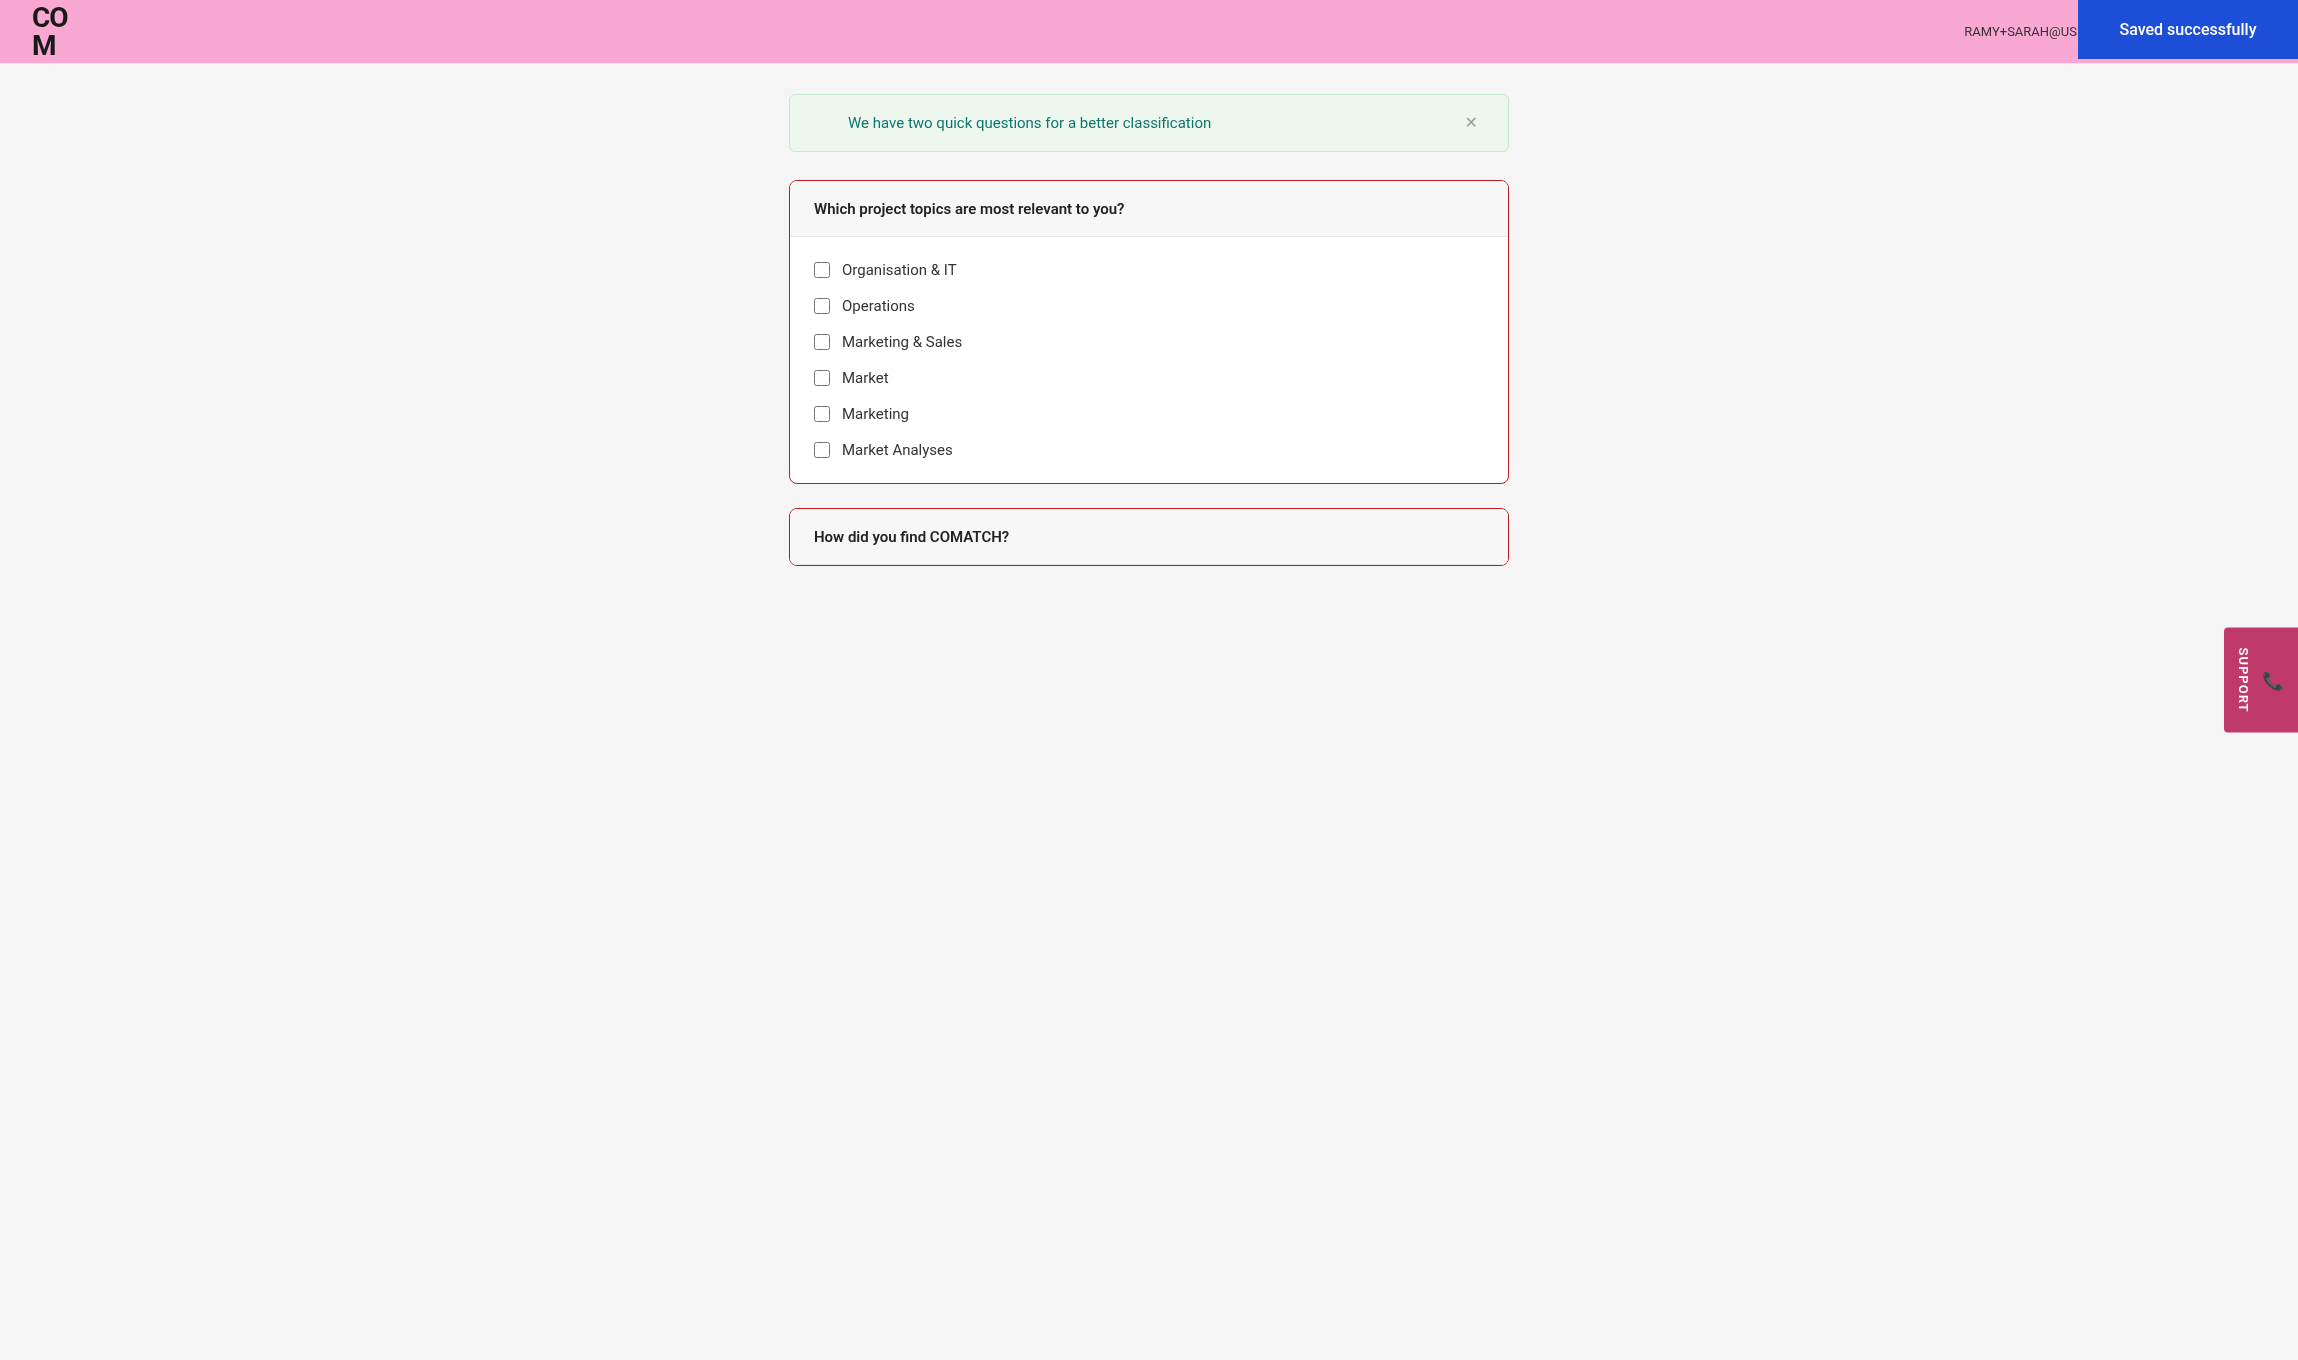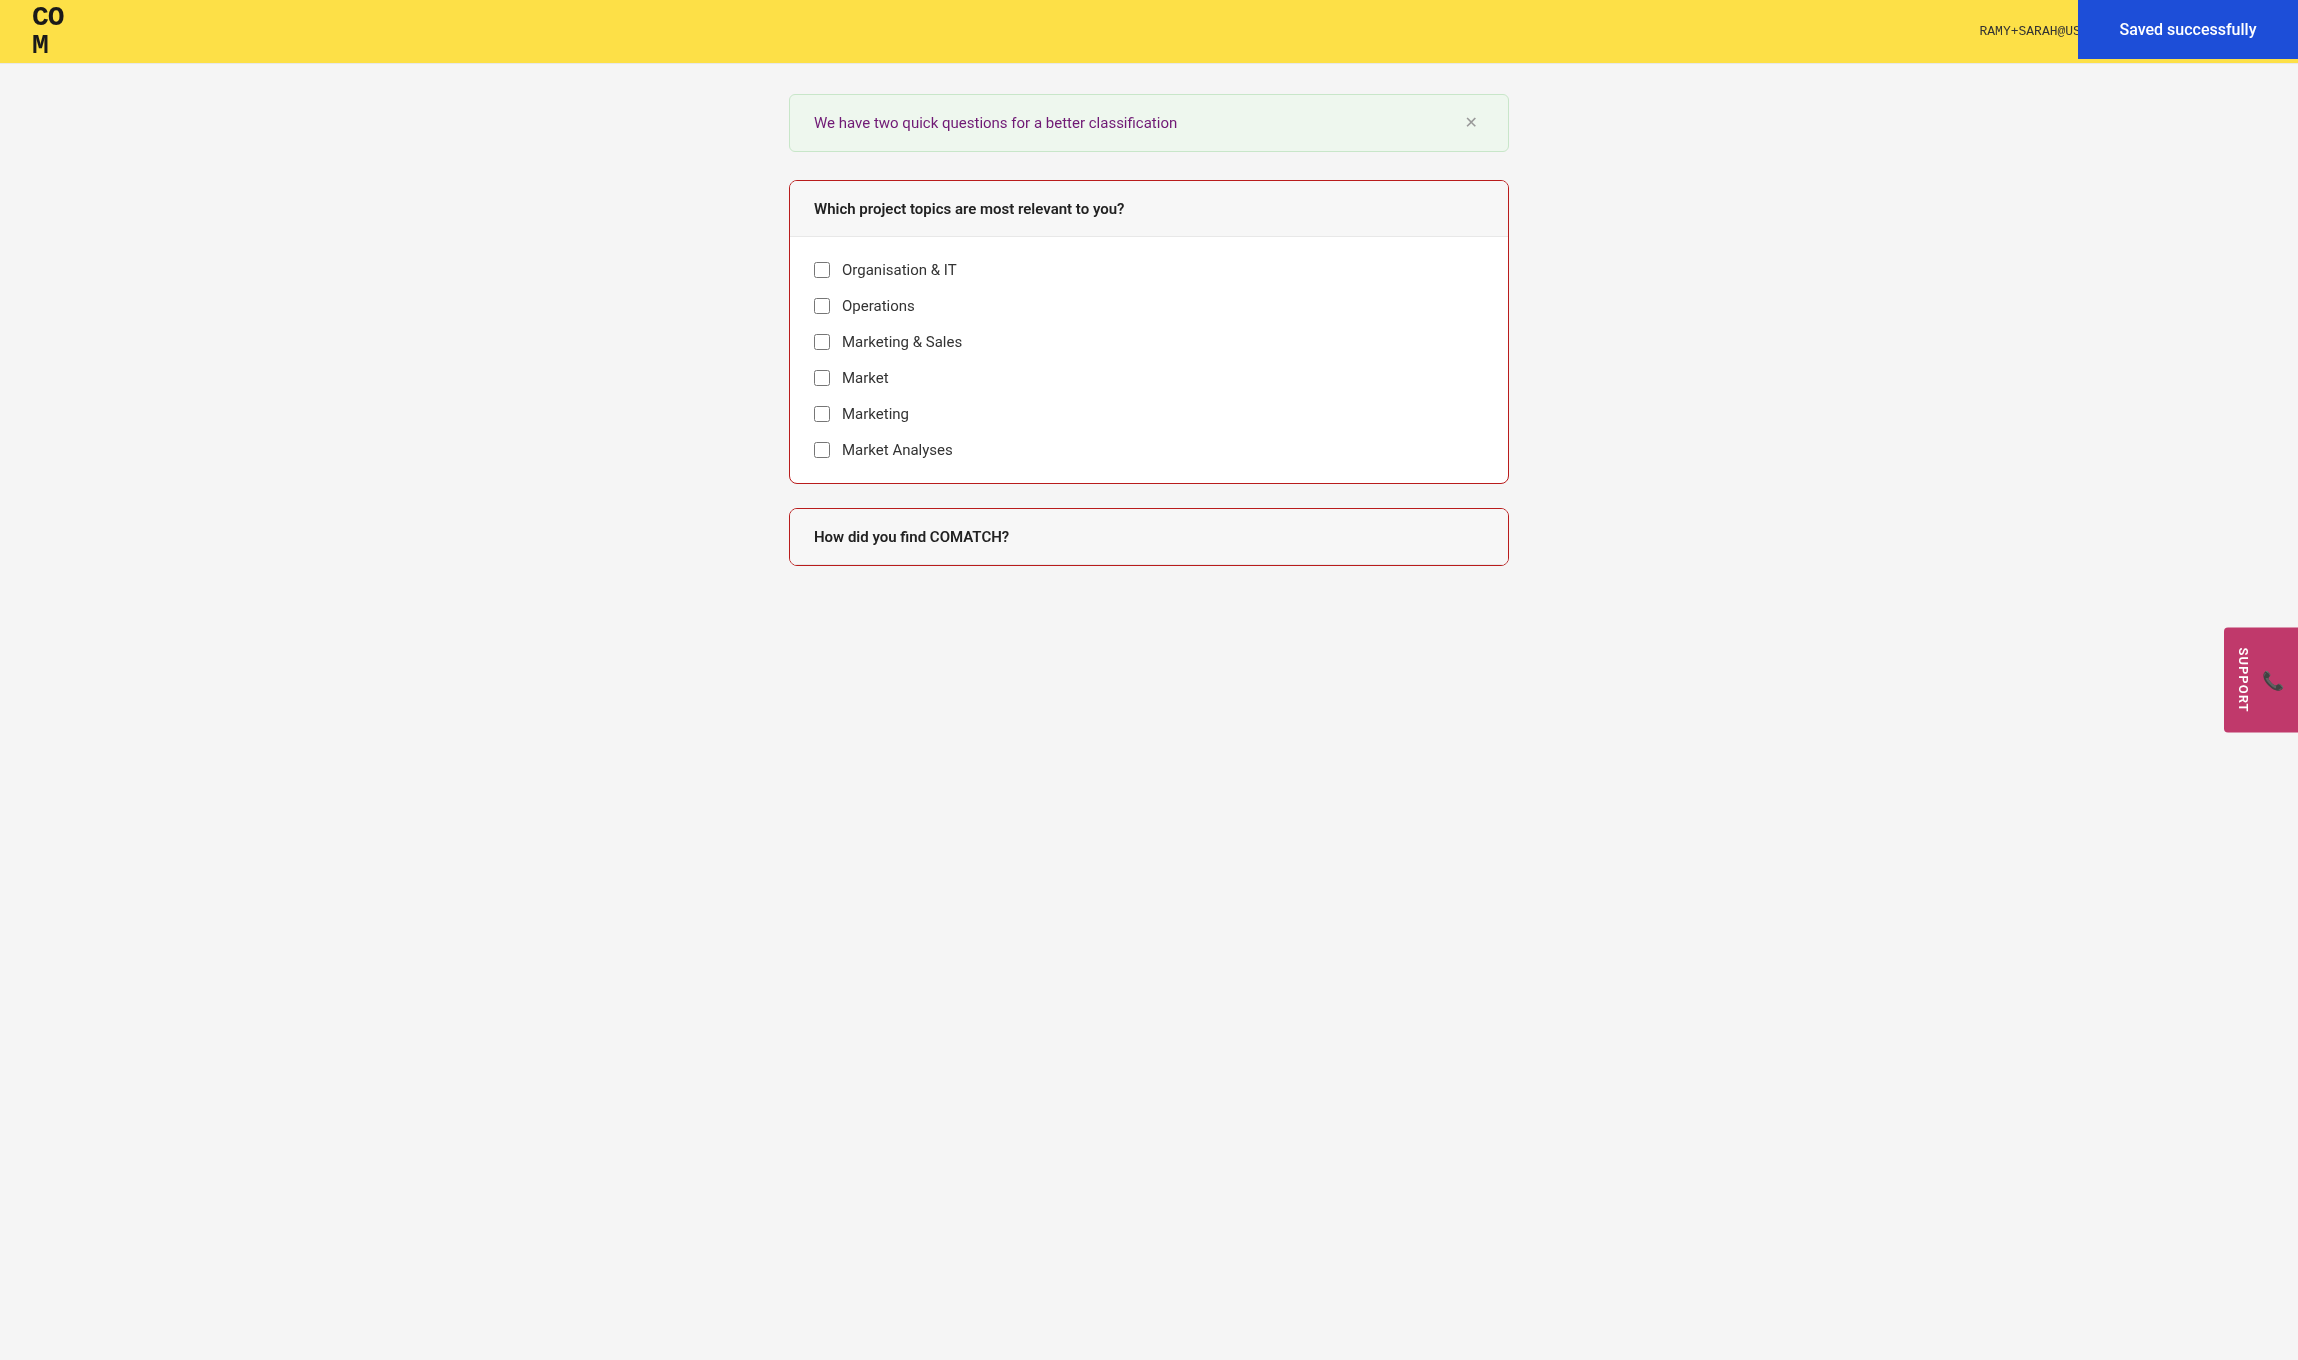--- a/index.html
+++ b/index.html
@@ -10,30 +10,29 @@
 
     body {
       font-family: -apple-system, BlinkMacSystemFont, 'Segoe UI', Roboto, Arial, sans-serif;
       background: #f5f5f5;
       min-height: 100vh;
       position: relative;
     }
 
     
     .header {
-      background: #fde047;
+      background: #f9a8d4;
       height: 64px;
       display: flex;
       align-items: center;
       justify-content: space-between;
       padding: 0 32px;
       border-bottom: 1px solid #e8e8e8;
       position: relative;
       z-index: 10;
-      font-family: Liberation Mono, monospace;
     }
 
     .logo {
       display: flex;
       align-items: center;
     }
 
     .logo-text {
       font-size: 28px;
       font-weight: 700;
@@ -138,22 +137,23 @@
       border: 1px solid #c8e6c9;
       border-radius: 6px;
       padding: 18px 24px;
       display: flex;
       align-items: center;
       justify-content: space-between;
       margin-bottom: 28px;
     }
 
     .alert-text {
-      color: #701a75;
+      color: #0f766e;
       font-size: 15px;
+      margin-left: 34px;
     }
 
     .alert-close {
       color: #999;
       font-size: 16px;
       cursor: pointer;
       line-height: 1;
       padding: 2px 6px;
     }
 

